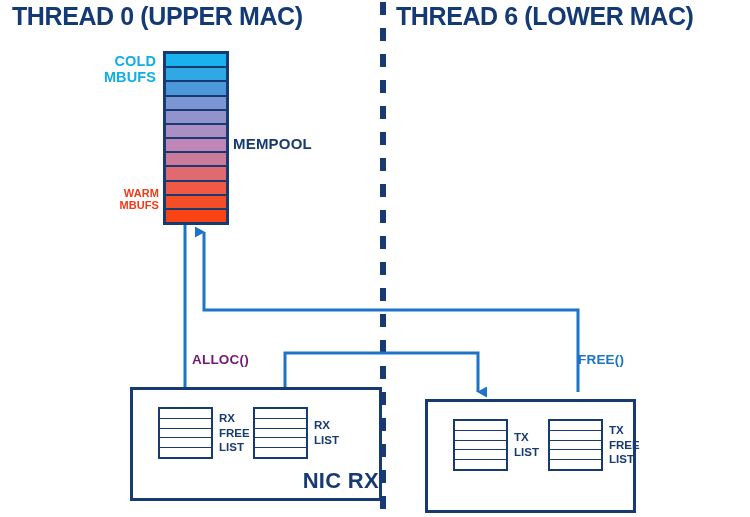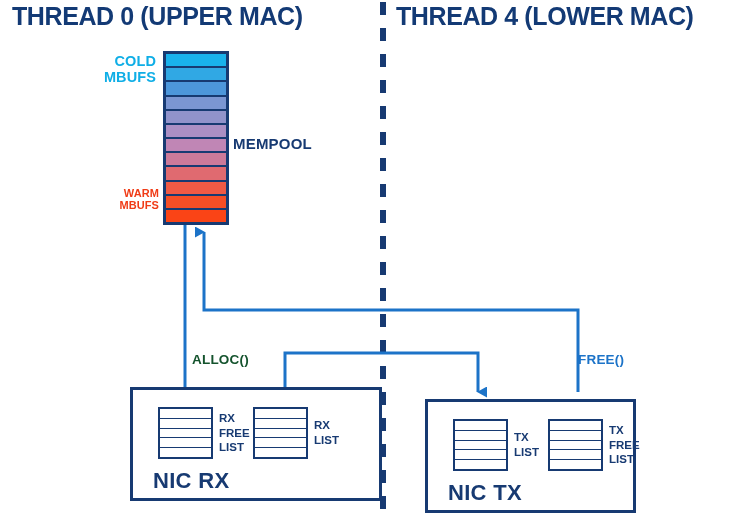--- a/index.html
+++ b/index.html
@@ -110,26 +110,25 @@
     box-sizing: border-box;
     background: #ffffff;
   }
   #nic-rx-box { left: 130px; top: 387px; width: 252px; height: 114px; }
   #nic-tx-box { left: 425px; top: 387px; width: 211px; height: 114px; margin-top: 12px; }
   .nic-title {
     position: absolute;
     bottom: 4px;
     left: 0;
     width: 100%;
-    text-align: left;
+    text-align: right;
     font-size: 22px;
     font-weight: bold;
     color: #173A72;
     letter-spacing: 0.3px;
-    padding-left: 20px;
   }
 
   
   .list-stack {
     position: absolute;
     width: 55px;
     height: 52px;
     border: 2px solid #173A72;
     box-sizing: border-box;
     background: #ffffff;
@@ -150,21 +149,21 @@
     line-height: 1.28;
     white-space: pre;
   }
 </style>
 </head>
 <body>
 
 <div id="diagram-root">
 
   <div class="lbl thread-title" id="thread0-title" style="color: rgb(19, 58, 117);">THREAD 0 (UPPER MAC)</div>
-  <div class="lbl thread-title" id="thread1-title" style="color: rgb(19, 58, 117);">THREAD 4 (LOWER MAC)</div>
+  <div class="lbl thread-title" id="thread1-title" style="color: rgb(19, 58, 117);">THREAD 6 (LOWER MAC)</div>
 
   <svg class="layer-svg" viewBox="0 0 750 517">
     <defs>
       <marker id="arrow-down" markerWidth="11" markerHeight="10" refX="5.5" refY="9" orient="auto" markerUnits="userSpaceOnUse">
         <path d="M0,0 L11,0 L5.5,10 Z" fill="#1C73C8"></path>
       </marker>
       <marker id="arrow-up" markerWidth="11" markerHeight="10" refX="5.5" refY="9" orient="auto" markerUnits="userSpaceOnUse">
         <path d="M0,0 L11,0 L5.5,10 Z" fill="#1C73C8"></path>
       </marker>
     </defs>
@@ -196,21 +195,21 @@
     <div class="mbuf-cell" style="background: rgb(245, 78, 38);"></div>
     <div class="mbuf-cell" style="background: rgb(250, 68, 22);"></div>
   </div>
 
   <div class="lbl" id="mempool-label">MEMPOOL</div>
   <div class="lbl" id="cold-label" style="color: rgb(15, 174, 230);">COLD
 MBUFS</div>
   <div class="lbl" id="warm-label" style="color: rgb(240, 59, 22);">WARM
 MBUFS</div>
 
-  <div class="lbl op-label" id="alloc-label" style="color: #14532d;">ALLOC()</div>
+  <div class="lbl op-label" id="alloc-label" style="color: #701a75;">ALLOC()</div>
   <div class="lbl op-label" id="free-label" style="color: rgb(28, 115, 200);">FREE()</div>
 
   <div class="nic-box" id="nic-rx-box">
     <div class="list-stack" style="left:25px; top:17px;">
       <div class="list-row"></div>
       <div class="list-row"></div>
       <div class="list-row"></div>
       <div class="list-row"></div>
       <div class="list-row"></div>
     </div>
@@ -246,16 +245,15 @@
       <div class="list-row"></div>
       <div class="list-row"></div>
       <div class="list-row"></div>
       <div class="list-row"></div>
       <div class="list-row"></div>
     </div>
     <div class="list-caption" style="left:181px; top:21px;">TX
 FREE
 LIST</div>
 
-    <div class="nic-title">NIC TX</div>
   </div>
 
 </div>
 
 </body></html>

